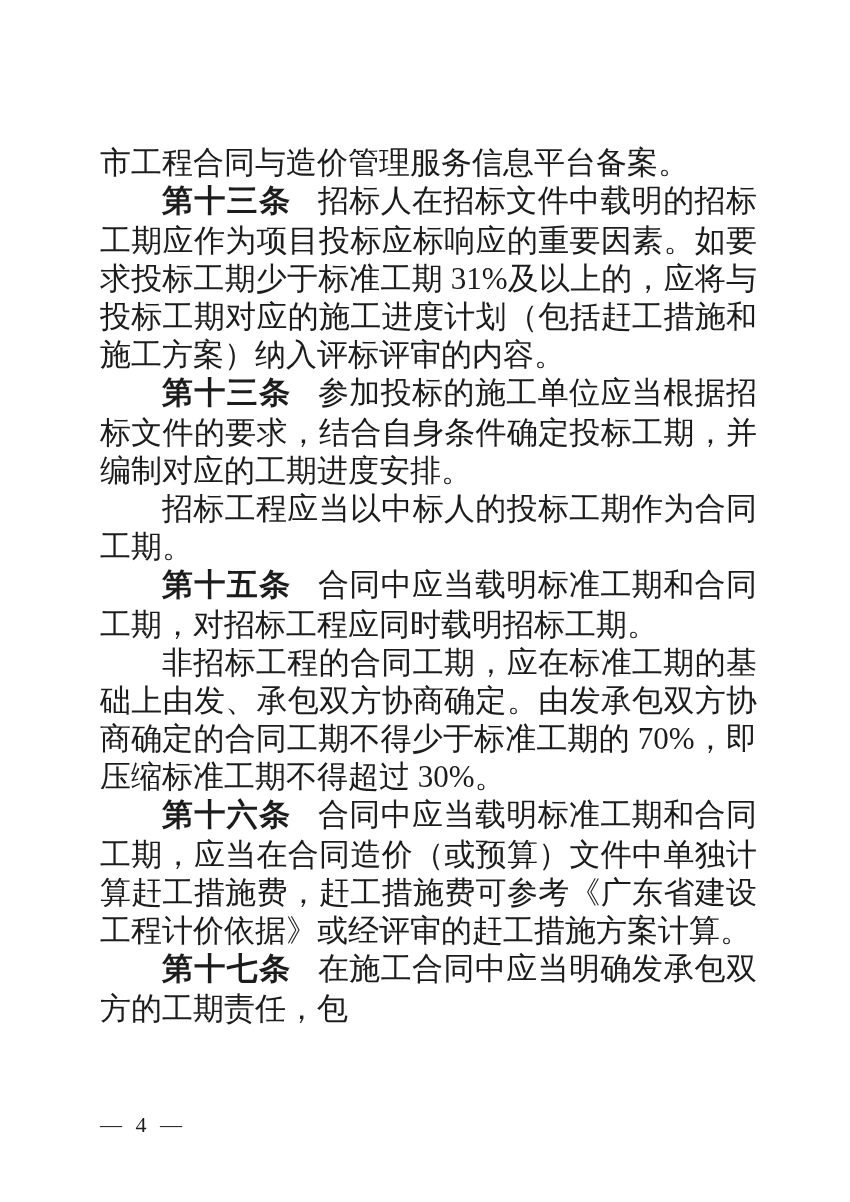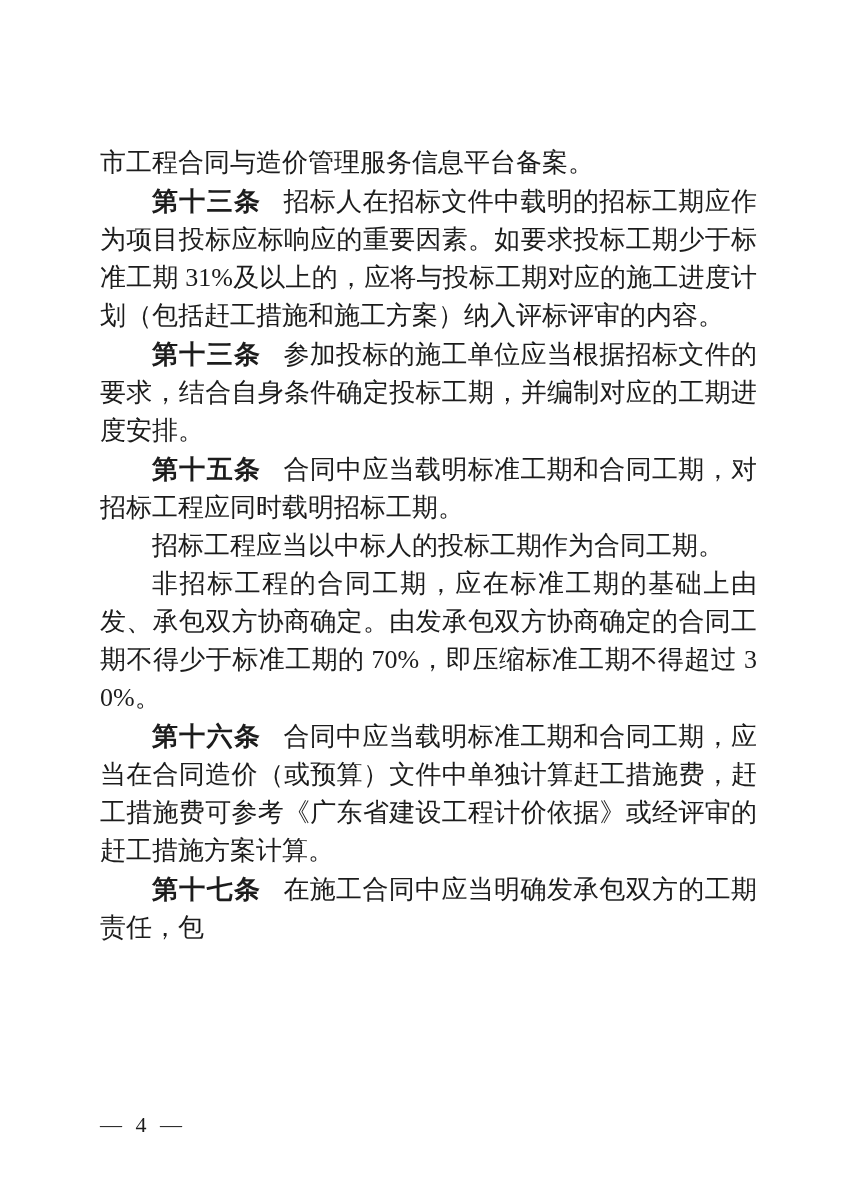--- a/index.html
+++ b/index.html
@@ -17,32 +17,32 @@
     color: #1c1c1c;
   }
   .content {
     position: absolute;
     left: 100px;
     top: 144px;
     width: 657px;
   }
   .para {
     margin: 0;
-    font-size: 26px;
+    font-size: 31px;
     line-height: 38px;
     text-align: justify;
     text-justify: inter-ideograph;
     text-indent: 2em;
     word-break: break-all;
   }
   .para.no-indent {
     text-indent: 0;
   }
   .art {
-    font-family: Liberation Sans, sans-serif;
+    font-family: Liberation Mono, monospace;
     font-weight: 700;
     margin-right: 0.85em;
     letter-spacing: 1px;
   }
   .art:empty {
     display: none;
     margin: 0;
   }
   .footer {
     position: absolute;
@@ -61,23 +61,23 @@
 <div class="page">
   <div class="content">
 
     <p class="para no-indent"><span>市工程合同与造价管理服务信息平台备案。</span></p>
 
     <p class="para"><b class="art">第十三条</b><span>招标人在招标文件中载明的招标工期应作为项目投标应标响应的重要因素。如要求投标工期少于标准工期 31%及以上的，应将与投标工期对应的施工进度计划（包括赶工措施和施工方案）纳入评标评审的内容。</span></p>
 
     <p class="para"><b class="art">第十三条</b><span>参加投标的施工单位应当根据招标文件的要求，结合自身条件确定投标工期，并编制对应的工期进度安排。</span></p>
 
 
+    <p class="para"><span>招标工程应当以中标人的投标工期作为合同工期。</span></p>
+
     <p class="para"><b class="art">第十五条</b><span>合同中应当载明标准工期和合同工期，对招标工程应同时载明招标工期。</span></p>
-
-    <p class="para"><span>招标工程应当以中标人的投标工期作为合同工期。</span></p>
 
     <p class="para"><span>非招标工程的合同工期，应在标准工期的基础上由发、承包双方协商确定。由发承包双方协商确定的合同工期不得少于标准工期的 70%，即压缩标准工期不得超过 30%。</span></p>
 
     <p class="para"><b class="art">第十六条</b><span>合同中应当载明标准工期和合同工期，应当在合同造价（或预算）文件中单独计算赶工措施费，赶工措施费可参考《广东省建设工程计价依据》或经评审的赶工措施方案计算。</span></p>
 
 
     <p class="para"><b class="art">第十七条</b><span>在施工合同中应当明确发承包双方的工期责任，包</span></p>
 
   </div>
 

